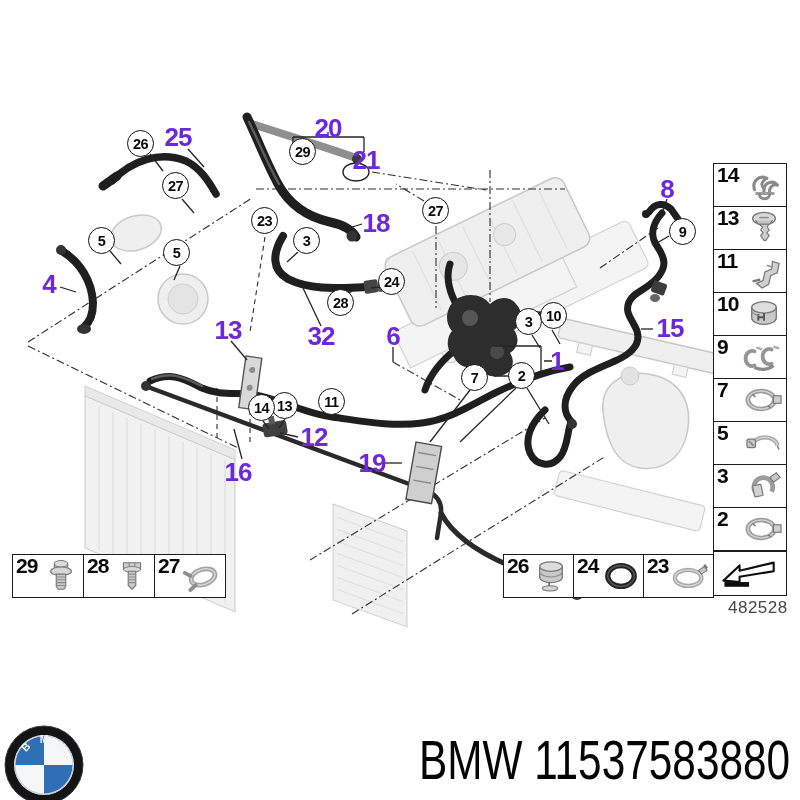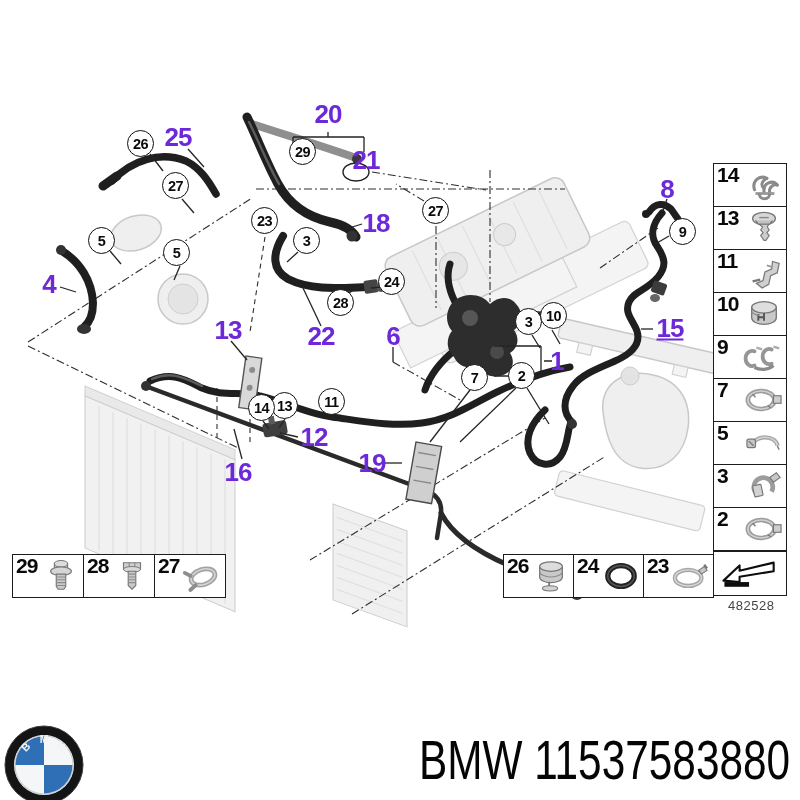--- a/index.html
+++ b/index.html
@@ -46,21 +46,21 @@
   #row-left .cell:first-child{margin-left:0}
   #row-mid{position:absolute;left:503px;top:554px;display:flex}
   #row-mid .cell{width:71px;height:44px;margin-left:-1px}
   #row-mid .cell:first-child{margin-left:0}
   #arrow-box{
     position:absolute;left:713px;top:551px;width:74px;height:45px;border:1px solid #1c1c1c;
     box-sizing:border-box;display:flex;align-items:center;justify-content:center;background:#fff;
   }
   #arrow-box svg{width:64px;height:36px}
   #diag-num{
-    position:absolute;left:728px;top:598px;font-size:13px;color:#454545;letter-spacing:0.5px;
+    position:absolute;left:728px;top:598px;font-size:17px;color:#454545;letter-spacing:0.5px;
   }
   
   #footer-text{
     position:absolute;top:733px;right:10px;font-size:55px;line-height:1.0;color:#050505;
     white-space:nowrap;transform:scaleX(0.77);transform-origin:100% 50%;
   }
   #bmw-logo{position:absolute;left:4px;top:725px;width:80px;height:80px}
 </style>
 </head>
 <body>
@@ -239,29 +239,29 @@
     <div class="co" style="left: 392px; top: 282px;">24</div>
     <div class="co" style="left: 341px; top: 303px;">28</div>
     <div class="co" style="left: 529px; top: 322px;">3</div>
     <div class="co" style="left: 554px; top: 316px;">10</div>
     <div class="co" style="left: 683px; top: 232px;">9</div>
     <div class="co" style="left: 475px; top: 378px;">7</div>
     <div class="co" style="left: 522px; top: 376px;">2</div>
     <div class="co" style="left: 332px; top: 402px;">11</div>
     <div class="co" style="left: 285px; top: 406px;">13</div>
     <div class="co" style="left: 262px; top: 408px;">14</div>
-    <div class="pl" style="left: 328px; top: 114px;">20</div>
+    <div class="pl" style="left: 328px; top: 128px;">20</div>
     <div class="pl" style="left: 178px; top: 137px;">25</div>
     <div class="pl" style="left: 366px; top: 160px;">21</div>
     <div class="pl" style="left: 667px; top: 189px;">8</div>
     <div class="pl" style="left: 376px; top: 223px;">18</div>
     <div class="pl" style="left: 49px; top: 284px;">4</div>
-    <div class="pl" style="left: 670px; top: 328px; text-decoration: underline;">15</div>
+    <div class="pl" style="left: 670px; top: 328px;">15</div>
     <div class="pl" style="left: 228px; top: 330px;">13</div>
-    <div class="pl" style="left: 321px; top: 336px;">22</div>
+    <div class="pl" style="left: 321px; top: 336px;">32</div>
     <div class="pl" style="left: 393px; top: 336px;">6</div>
     <div class="pl" style="left: 557px; top: 361px;">1</div>
     <div class="pl" style="left: 314px; top: 437px;">12</div>
     <div class="pl" style="left: 372px; top: 463px;">19</div>
     <div class="pl" style="left: 238px; top: 472px;">16</div>
   </div>
 <div id="sidebar">
     <div class="cell">
       <span class="cellnum">14</span>
       <span class="cellicon">

